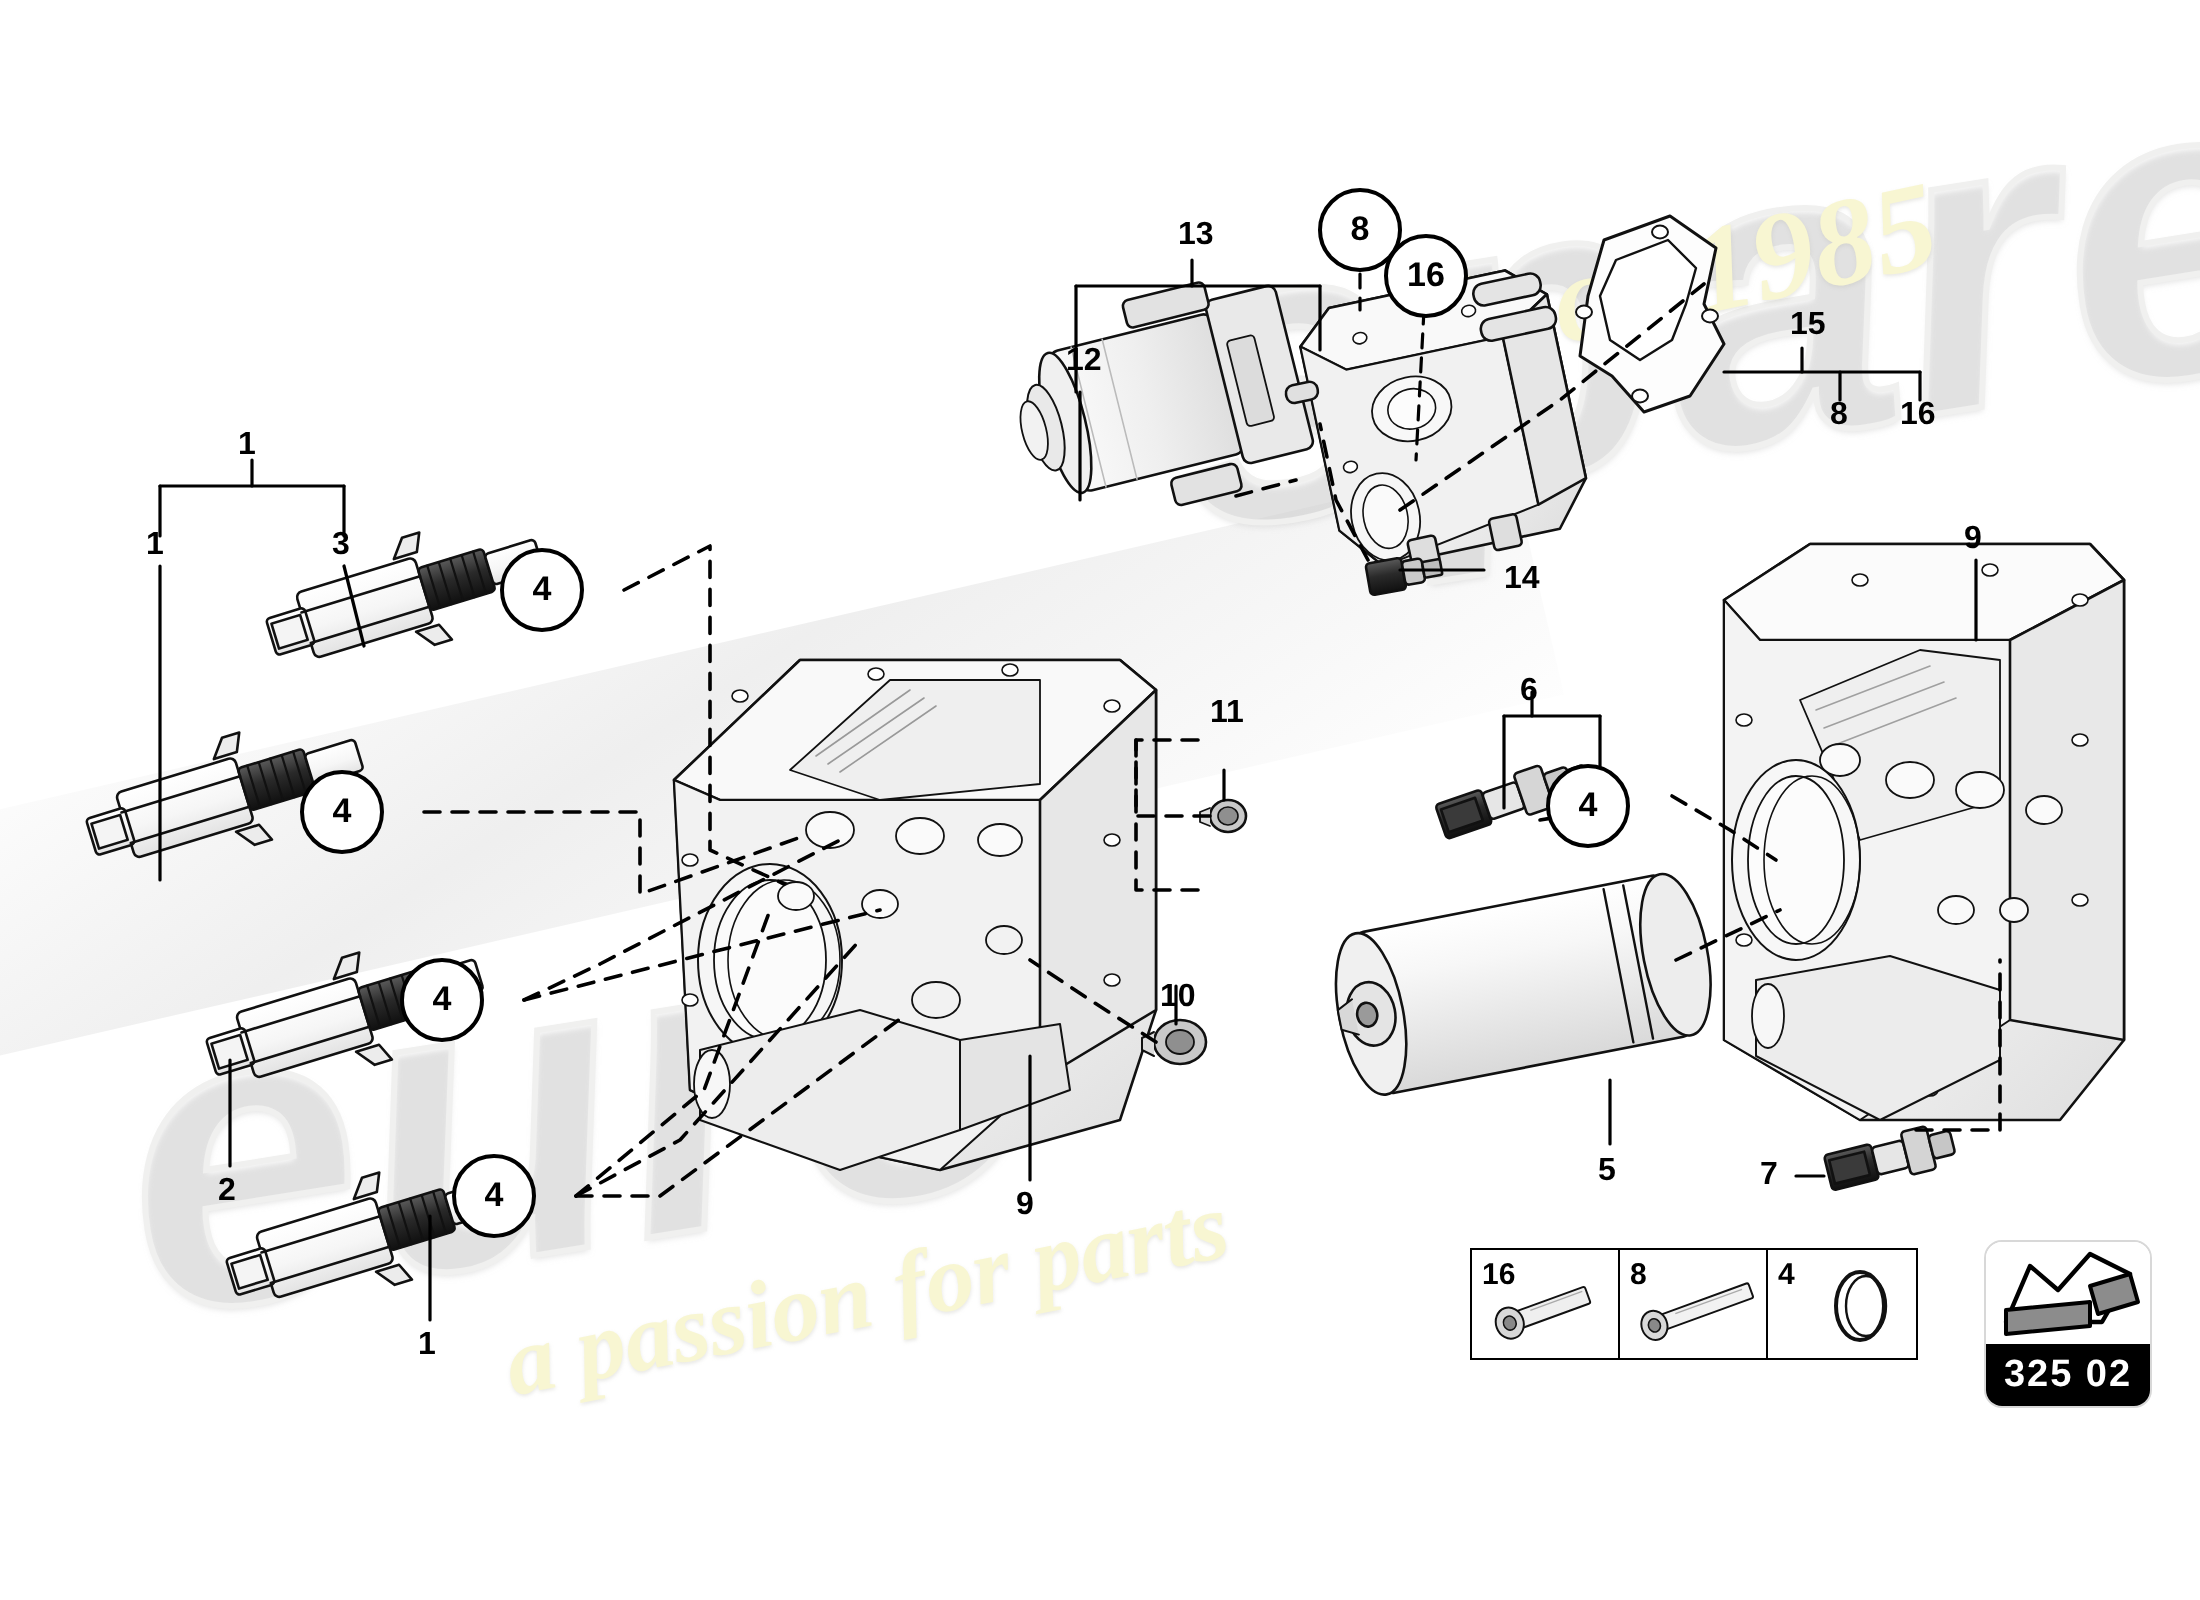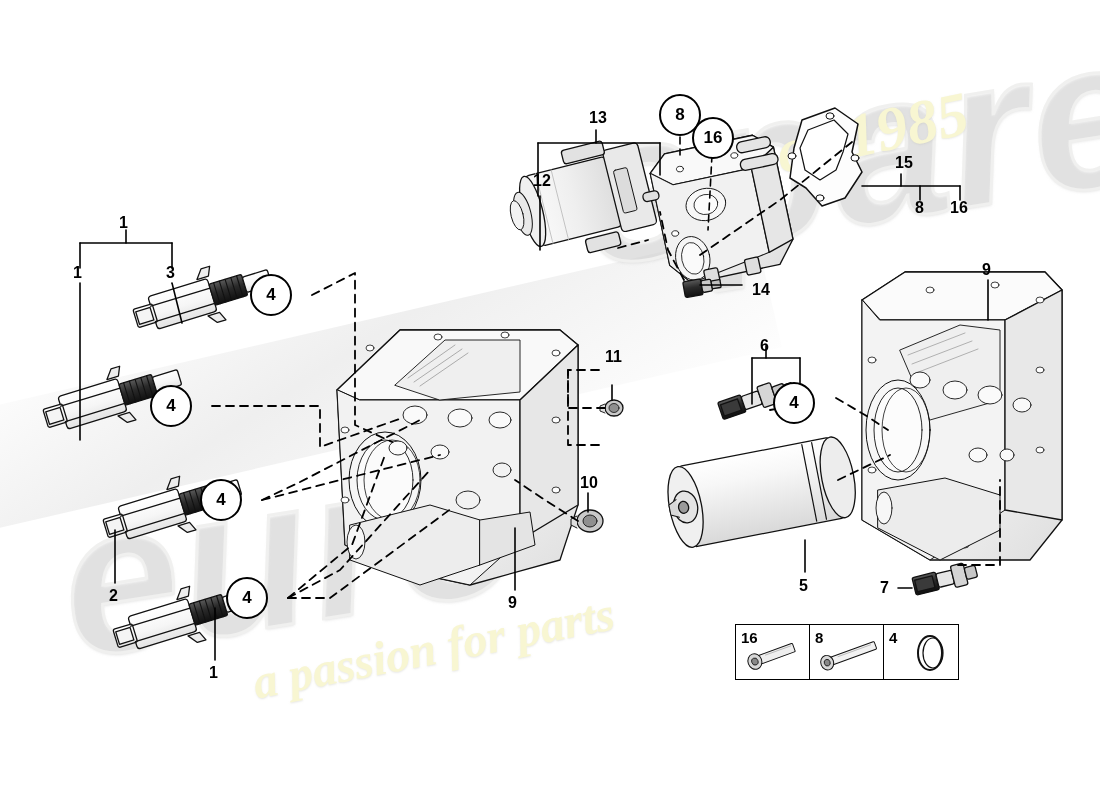--- a/index.html
+++ b/index.html
@@ -545,21 +545,21 @@
 
   <div class="lbl" style="left:589px; top:110px;">13</div>
   <div class="lbl" style="left:533px; top:173px;">12</div>
 
   <div class="lbl" style="left:895px; top:155px;">15</div>
   <div class="lbl" style="left:915px; top:200px;">8</div>
   <div class="lbl" style="left:950px; top:200px;">16</div>
 
   <div class="lbl" style="left:752px; top:282px;">14</div>
   <div class="lbl" style="left:605px; top:349px;">11</div>
-  <div class="lbl" style="left:580px; top:475px;">10</div>
+  <div class="lbl" style="left:580px; top:491px;">10</div>
   <div class="lbl" style="left:508px; top:595px;">9</div>
   <div class="lbl" style="left:982px; top:262px;">9</div>
 
   <div class="lbl" style="left:760px; top:338px;">6</div>
   <div class="lbl" style="left:799px; top:578px;">5</div>
   <div class="lbl" style="left:880px; top:580px;">7</div>
 
   <div class="circ" style="left:250px; top:274px;">4</div>
   <div class="circ" style="left:150px; top:385px;">4</div>
   <div class="circ" style="left:200px; top:479px;">4</div>
@@ -597,14 +597,22 @@
     <div class="legend-cell">
       <span class="legend-num">4</span>
       <svg class="legend-art" viewBox="0 0 74 56">
         <ellipse cx="46" cy="28" rx="12" ry="17" fill="none" stroke="#111" stroke-width="2"></ellipse>
         <ellipse cx="49" cy="28" rx="10" ry="15" fill="none" stroke="#111" stroke-width="1.2"></ellipse>
       </svg>
     </div>
 
   </div>
 
+  <div class="badge">
+    <svg class="badge-art" viewBox="0 0 84 52">
+      <path d="M10 40 L22 12 L36 24 L52 6 L72 16 L58 40 Z" fill="#ffffff" stroke="#000" stroke-width="2.2" stroke-linejoin="round"></path>
+      <path d="M52 22 L72 16 L76 30 L56 36 Z" fill="#8c8c8c" stroke="#000" stroke-width="2" stroke-linejoin="round"></path>
+      <path d="M10 34 L52 30 L52 42 L10 46 Z" fill="#8c8c8c" stroke="#000" stroke-width="2" stroke-linejoin="round"></path>
+    </svg>
+    <div class="badge-code">325 02</div>
+  </div>
 
 </div>
 
 </body></html>

